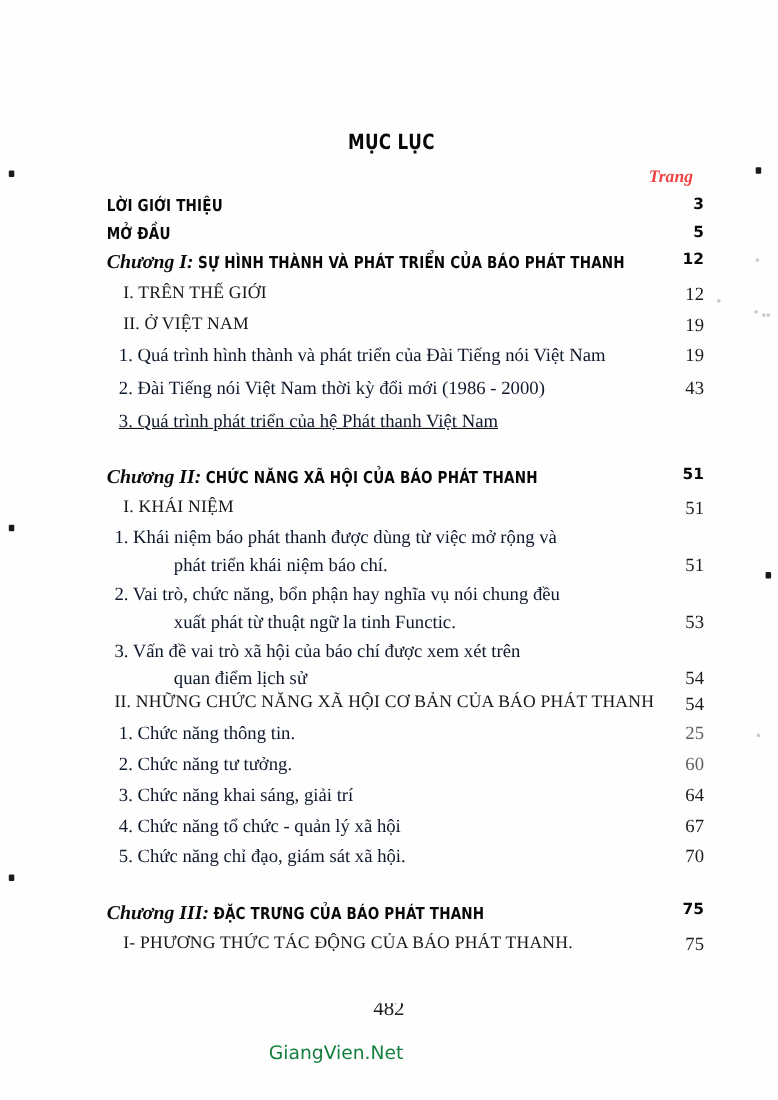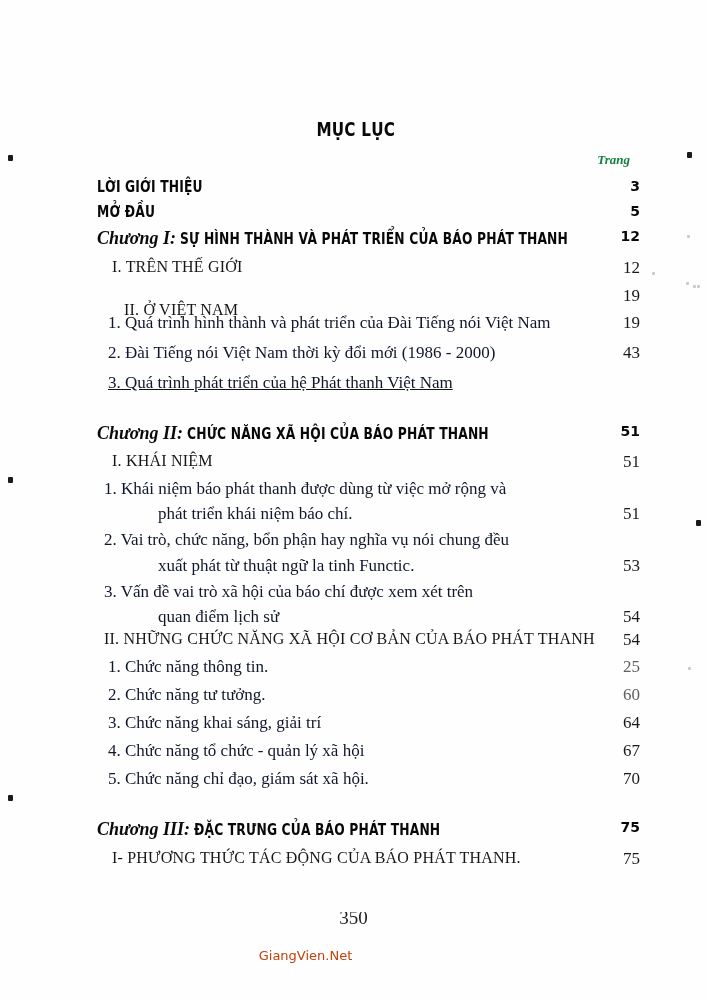--- a/index.html
+++ b/index.html
@@ -37,22 +37,22 @@
   
   .trang-head {
     position: absolute;
     top: 152px;
     left: 470px;
     width: 160px;
     text-align: right;
     font-family: "Liberation Serif", "DejaVu Serif", serif;
     font-weight: 700;
     font-style: italic;
-    font-size: 13px;
-    color: #15803d;
+    font-size: 16px;
+    color: #ef4444;
   }
 
   
   .row {
     position: absolute;
     left: 0;
     width: 707px;
     height: 0;
   }
   .row .label {
@@ -137,23 +137,23 @@
   .folio span { display: inline-block; position: relative; top: -5px; }
 
   
   .watermark {
     position: absolute;
     top: 948px;
     left: 0;
     width: 611px;
     text-align: center;
     font-family: "DejaVu Sans", "Liberation Sans", sans-serif;
-    font-size: 13px;
-    font-weight: 400;
-    color: #c2410c;
+    font-size: 17px;
+    font-weight: 400;
+    color: #15803d;
   }
 
   
   .speck {
     position: absolute;
     background: #1a1a1a;
     width: 5px;
     height: 6px;
     border-radius: 1px;
   }
@@ -179,21 +179,21 @@
       </div>
       <div class="row" style="top: 228px;">
         <div class="label" style="left: 97px;"><span class="chap-ital">Chương I:</span> <span class="sansbold">SỰ HÌNH THÀNH VÀ PHÁT TRIỂN CỦA BÁO PHÁT THANH</span></div>
         <div class="pg pg-bold" style="left: 578px; top: 0px;">12</div>
       </div>
       <div class="row" style="top: 258px;">
         <div class="label" style="left: 112px;"><span class="caps">I. TRÊN THẾ GIỚI</span></div>
         <div class="pg pg-reg" style="left: 578px; top: 0px;">12</div>
       </div>
       <div class="row" style="top: 286px;">
-        <div class="label" style="left: 124px; margin-top: 15px;"><span class="caps">II. Ở VIỆT NAM</span></div>
+        <div class="label" style="left: 112px;"><span class="caps">II. Ở VIỆT NAM</span></div>
         <div class="pg pg-reg" style="left: 578px; top: 0px;">19</div>
       </div>
       <div class="row" style="top: 313px;">
         <div class="label" style="left: 108px;"><span class="serif">1. Quá trình hình thành và phát triển của Đài Tiếng nói Việt Nam</span></div>
         <div class="pg pg-reg" style="left: 578px; top: 0px;">19</div>
       </div>
       <div class="row" style="top: 343px;">
         <div class="label" style="left: 108px;"><span class="serif">2. Đài Tiếng nói Việt Nam thời kỳ đổi mới (1986 - 2000)</span></div>
         <div class="pg pg-reg" style="left: 578px; top: 0px;">43</div>
       </div>
@@ -247,21 +247,21 @@
       <div class="row" style="top: 819px;">
         <div class="label" style="left: 97px;"><span class="chap-ital">Chương III:</span> <span class="sansbold">ĐẶC TRƯNG CỦA BÁO PHÁT THANH</span></div>
         <div class="pg pg-bold" style="left: 578px; top: 0px;">75</div>
       </div>
       <div class="row" style="top: 849px;">
         <div class="label" style="left: 112px;"><span class="caps">I- PHƯƠNG THỨC TÁC ĐỘNG CỦA BÁO PHÁT THANH.</span></div>
         <div class="pg pg-reg" style="left: 578px; top: 0px;">75</div>
       </div>
     </div>
 
-  <div class="folio"><span>350</span></div>
+  <div class="folio"><span>482</span></div>
 
   <div class="watermark">GiangVien.Net</div>
 
   <div id="artifact-layer">
       <div class="speck" style="left: 8px; top: 155px;"></div>
       <div class="speck" style="left: 8px; top: 477px;"></div>
       <div class="speck" style="left: 8px; top: 795px;"></div>
       <div class="speck" style="left: 687px; top: 152px;"></div>
       <div class="speck faint" style="left: 686px; top: 282px;"></div>
       <div class="speck faint" style="left: 687px; top: 235px;"></div>

